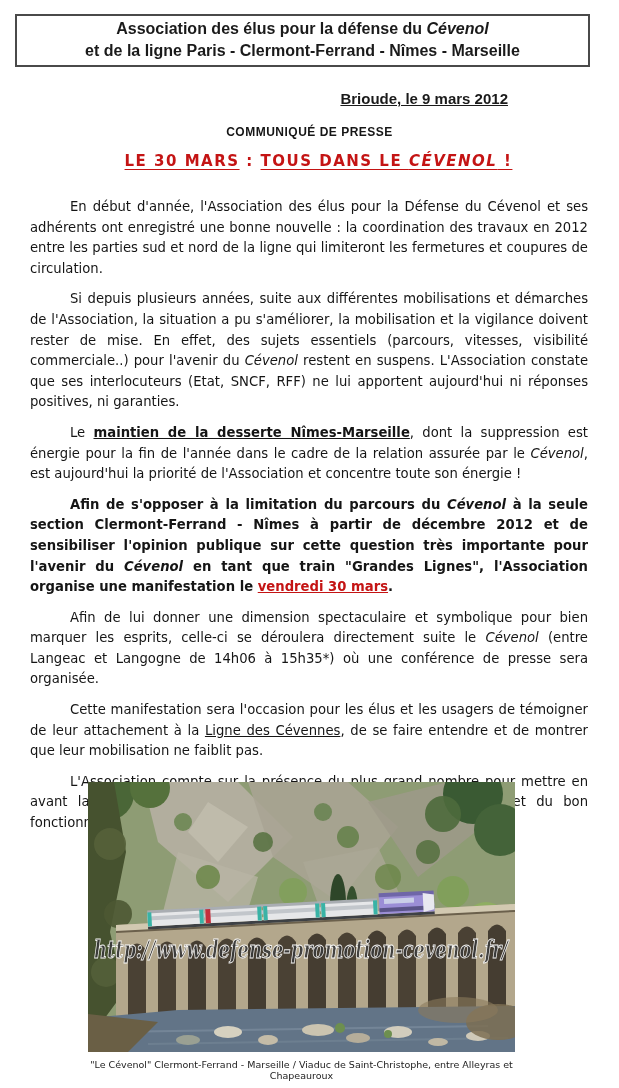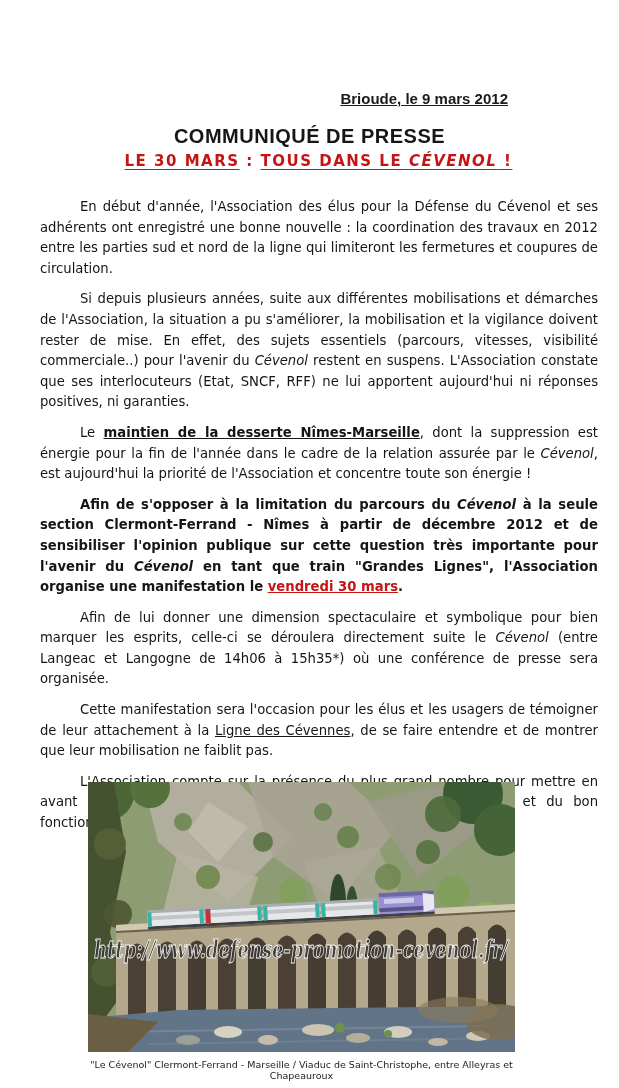--- a/index.html
+++ b/index.html
@@ -11,27 +11,27 @@
        border:2px solid #4a4a4a;text-align:center;
        font-family:"Liberation Sans",sans-serif;font-weight:bold;
        font-size:16px;line-height:22px;padding:2px 0 3px;color:#1a1a1a;}
 
   .dateline{position:absolute;top:90px;right:111px;
        font-family:"Liberation Sans",sans-serif;font-weight:bold;
        font-size:15px;color:#1a1a1a;text-decoration:underline;}
 
   .doc-title{position:absolute;top:125px;left:0;width:619px;text-align:center;
        font-family:"Liberation Sans",sans-serif;font-weight:bold;
-       font-size:20px;letter-spacing:.5px;color:#161616;}
+       font-size:12px;letter-spacing:.5px;color:#161616;}
 
   .headline{position:absolute;top:152px;left:0;width:619px;text-align:center;
        font-weight:bold;font-size:15px;letter-spacing:1.5px;padding-left:9px;}
   .headline .underline{text-underline-offset:3px;}
 
-  .body-text{position:absolute;top:197px;left:40px;width:558px;
+  .body-text{position:absolute;top:197px;left:30px;width:558px;
        font-size:13.2px;line-height:20.6px;text-align:justify;color:#151515;}
   .body-text p{margin:0 0 10px 0;text-indent:40px;}
 
   .italic{font-style:italic;}
   .bold{font-weight:bold;}
   .underline{text-decoration:underline;}
 
   .footnote{position:absolute;top:743px;left:68px;
        font-family:"Liberation Sans",sans-serif;font-style:italic;
        font-size:11.5px;color:#2a2a2a;}
@@ -41,20 +41,24 @@
   .photo svg{display:block;}
 
   .caption{position:absolute;top:1059px;left:58px;width:487px;
        text-align:center;font-size:9.5px;color:#222;}
 </style>
 </head>
 <body>
 
 <div class="page">
 
+  <div class="header-box">
+    <div><span>Association des élus pour la défense du </span><span class="italic">Cévenol</span></div>
+    <div>et de la ligne Paris - Clermont-Ferrand - Nîmes - Marseille</div>
+  </div>
 
   <div class="dateline">Brioude, le 9 mars 2012</div>
 
   <div class="doc-title">COMMUNIQUÉ DE PRESSE</div>
 
   <div class="headline" style="color: rgb(196, 20, 20);"><span class="underline">LE 30 MARS</span><span> : </span><span class="underline">TOUS DANS LE </span><span class="italic underline">CÉVENOL</span><span class="underline"> !</span></div>
 
   <div class="body-text">
     <p><span>En début d'année, l'Association des élus pour la Défense du Cévenol et ses adhérents ont enregistré une bonne nouvelle : la coordination des travaux en 2012 entre les parties sud et nord de la ligne qui limiteront les fermetures et coupures de circulation.</span></p>
     <p><span>Si depuis plusieurs années, suite aux différentes mobilisations et démarches de l'Association, la situation a pu s'améliorer, la mobilisation et la vigilance doivent rester de mise. En effet, des sujets essentiels (parcours, vitesses, visibilité commerciale..) pour l'avenir du </span><span class="italic">Cévenol</span><span> restent en suspens. L'Association constate que ses interlocuteurs (Etat, SNCF, RFF) ne lui apportent aujourd'hui ni réponses positives, ni garanties.</span></p>

